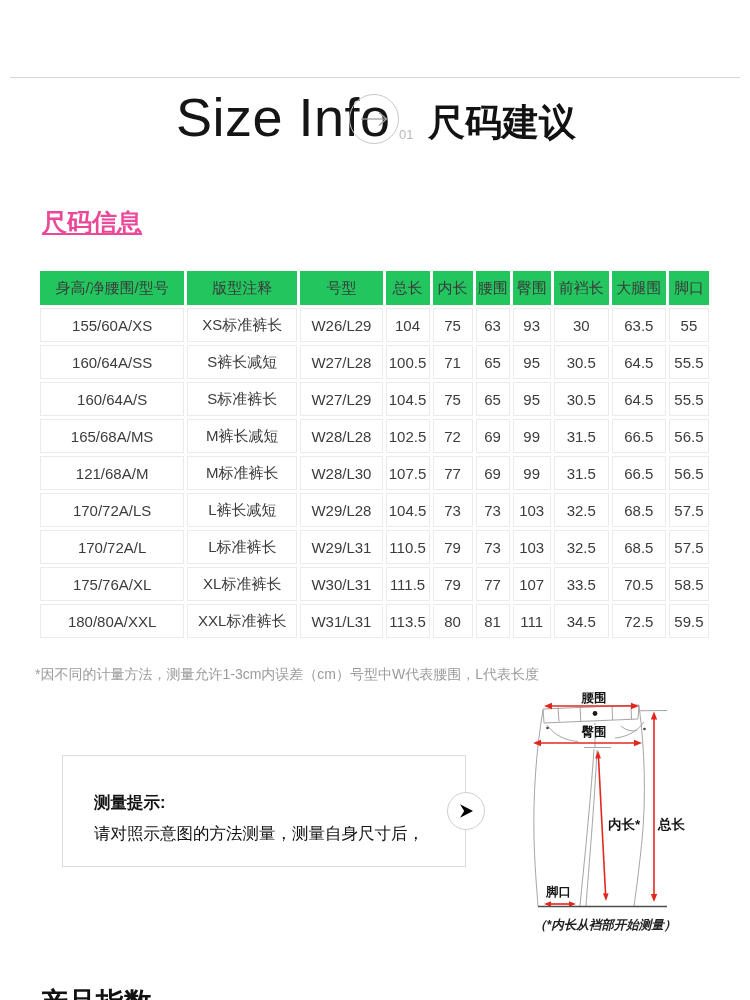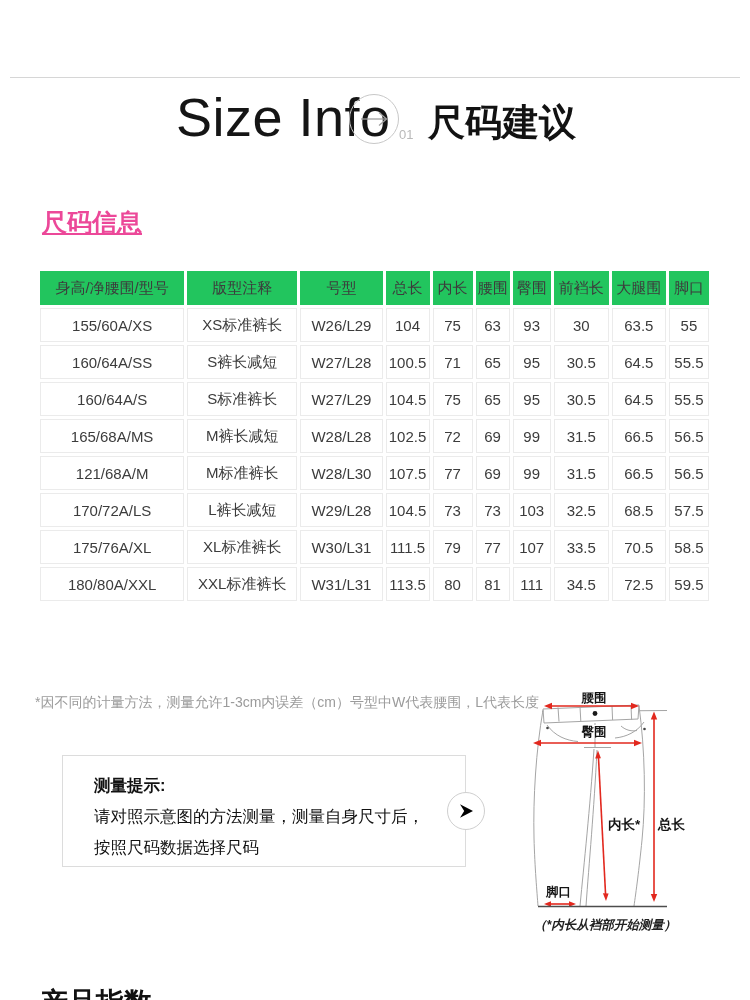--- a/index.html
+++ b/index.html
@@ -17,24 +17,24 @@
 
   .section-heading{position:absolute;left:42px;top:206px;font-size:25px;font-weight:700;color:#ec4899;text-decoration:underline;}
 
   table.size-table{position:absolute;left:37px;top:268px;width:675px;
         border-collapse:separate;border-spacing:3px;table-layout:fixed;font-size:15px;}
   .size-table th{background:#22c55e;font-weight:400;color:#3c3c3c;}
   .size-table td{border:1px solid #ebebeb;background:#fff;color:#3c3c3c;}
   .size-table th,.size-table td{height:34px;box-sizing:border-box;text-align:center;
         white-space:nowrap;overflow:hidden;padding:0 1px;}
 
-  .footnote{position:absolute;left:35px;top:666px;font-size:14px;color:#9b9b9b;margin-top:28px;}
+  .footnote{position:absolute;left:35px;top:666px;font-size:14px;color:#9b9b9b;}
 
   .tip-box{position:absolute;left:62px;top:755px;width:404px;height:112px;
-           border:1px solid #dcdcdc;box-sizing:border-box;padding:14px 0 0 31px;
+           border:1px solid #dcdcdc;box-sizing:border-box;padding:31px 0 0 31px;
            font-size:16.5px;color:#121212;line-height:31px;}
   .tip-title{font-weight:700;}
   .tip-circle{position:absolute;left:447px;top:792px;width:38px;height:38px;background:#fff;
               border:1px solid #cfcfcf;border-radius:50%;box-sizing:border-box;
               display:flex;align-items:center;justify-content:center;}
 
   .diagram{position:absolute;left:528px;top:688px;width:220px;height:232px;}
   .diagram svg{display:block;}
   .diagram-note{position:absolute;left:534px;top:917px;font-size:12.5px;font-weight:600;color:#222;font-style:italic;}
 
@@ -155,20 +155,32 @@
           <td>W29/L28</td>
           <td>104.5</td>
           <td>73</td>
           <td>73</td>
           <td>103</td>
           <td>32.5</td>
           <td>68.5</td>
           <td>57.5</td>
         </tr>
         <tr>
+          <td>170/72A/L</td>
+          <td>L标准裤长</td>
+          <td>W29/L31</td>
+          <td>110.5</td>
+          <td>79</td>
+          <td>73</td>
+          <td>103</td>
+          <td>32.5</td>
+          <td>68.5</td>
+          <td>57.5</td>
+        </tr>
+        <tr>
           <td>175/76A/XL</td>
           <td>XL标准裤长</td>
           <td>W30/L31</td>
           <td>111.5</td>
           <td>79</td>
           <td>77</td>
           <td>107</td>
           <td>33.5</td>
           <td>70.5</td>
           <td>58.5</td>
@@ -186,21 +198,20 @@
           <td>59.5</td>
         </tr>
       </tbody>
   </table>
 
   <div class="footnote">*因不同的计量方法，测量允许1-3cm内误差（cm）号型中W代表腰围，L代表长度</div>
 
   <div class="tip-box">
     <div class="tip-title">测量提示:</div>
     <div>请对照示意图的方法测量，测量自身尺寸后，</div>
-    <div>按照尺码数据选择尺码</div>
   </div>
 
   <div class="tip-circle">
     <svg width="20" height="20" viewBox="0 0 20 20">
       <path d="M4,3.2 L17,10 L4,16.8 L8.2,10 Z" fill="#000"></path>
     </svg>
   </div>
 
   <div class="diagram">
     <svg width="220" height="232" viewBox="0 0 220 232">

